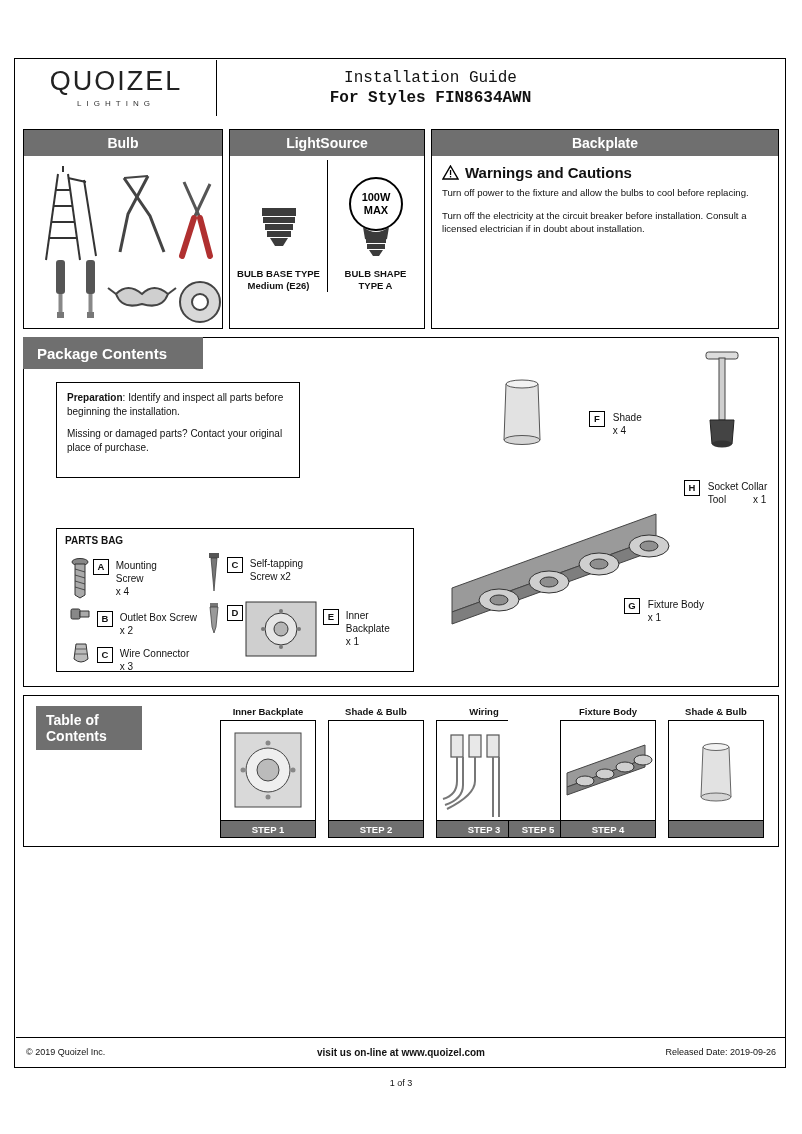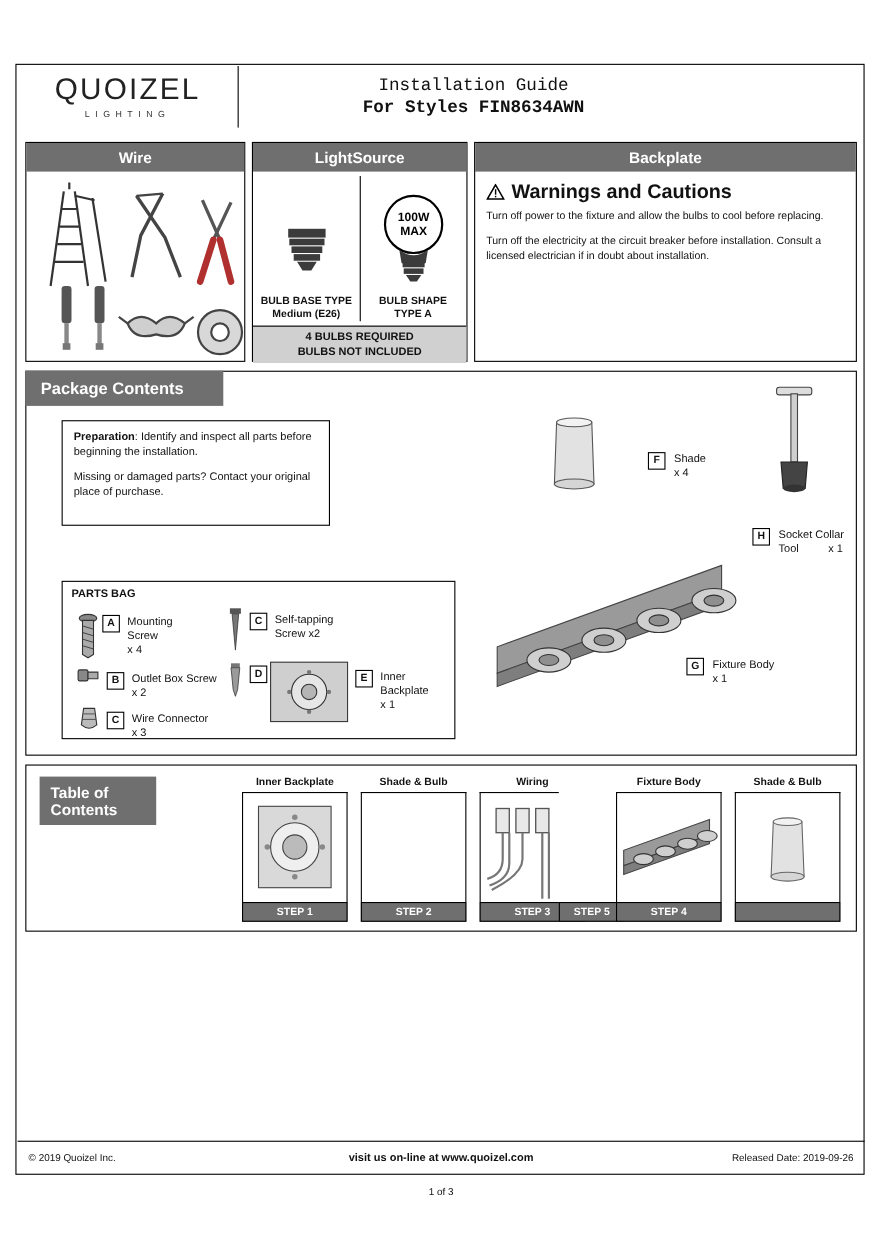--- a/index.html
+++ b/index.html
@@ -26,21 +26,21 @@
   .required{left:408px;top:0;width:348px;height:200px;}
 
   .tools-body{position:relative;height:174px;}
   .ls-body{position:relative;height:140px;display:flex;}
   .ls-left,.ls-right{flex:1;position:relative;display:flex;flex-direction:column;align-items:center;justify-content:flex-end;padding-bottom:4px;}
   .ls-cap{font-size:9.5px;font-weight:bold;text-align:center;line-height:1.25;}
   .ls-divider{position:absolute;left:50%;top:4px;width:1px;height:132px;background:#000;}
   .bulbs-req{background:#d0d0d0;border-top:1px solid #000;height:33px;display:flex;flex-direction:column;align-items:center;justify-content:center;font-size:10px;font-weight:bold;line-height:1.35;}
 
   .req-body{padding:8px 10px 0 10px;}
-  .warn-title{font-size:18px;font-weight:bold;display:flex;align-items:center;gap:6px;margin-bottom:6px;}
+  .warn-title{font-size:15px;font-weight:bold;display:flex;align-items:center;gap:6px;margin-bottom:6px;}
   .warn-p{font-size:9.6px;line-height:1.33;margin:0 0 10px 0;}
 
   
   .pkg{position:absolute;left:8px;top:278px;width:756px;height:350px;border:1px solid #000;box-sizing:border-box;}
   .pkg-tab{position:absolute;left:-1px;top:-1px;width:180px;height:32px;background:#6f6f6f;color:#fff;font-weight:bold;font-size:15px;display:flex;align-items:center;padding-left:14px;box-sizing:border-box;}
   .prep{position:absolute;left:32px;top:44px;width:244px;height:96px;border:1px solid #000;padding:8px 10px;box-sizing:border-box;font-size:10px;line-height:1.35;}
   .prep b{font-weight:bold;}
   .partsbag{position:absolute;left:32px;top:190px;width:358px;height:144px;border:1px solid #000;box-sizing:border-box;}
   .pb-title{position:absolute;left:8px;top:6px;font-size:10px;font-weight:bold;}
   .pl{position:absolute;font-size:10px;line-height:1.3;}
@@ -77,21 +77,21 @@
       </div>
       <div class="hdr-title">
         <div class="t1">Installation Guide</div>
         <div class="t2">For Styles FIN8634AWN</div>
       </div>
     </div>
 
     <div class="row2">
 
       <div class="box tools">
-        <div class="band">Wire</div>
+        <div class="band">Bulb</div>
         <div class="tools-body">
           <svg width="198" height="174" viewBox="0 0 198 174">
 
             <g stroke="#333" stroke-width="2" fill="none">
               <line x1="34" y1="18" x2="22" y2="104"></line>
               <line x1="44" y1="18" x2="56" y2="104"></line>
               <line x1="32" y1="34" x2="46" y2="34"></line>
               <line x1="30" y1="50" x2="48" y2="50"></line>
               <line x1="28" y1="66" x2="50" y2="66"></line>
               <line x1="26" y1="82" x2="52" y2="82"></line>
@@ -161,24 +161,20 @@
               <rect x="28" y="72" width="18" height="5" fill="#3b3b3b"></rect>
               <path d="M30 78 L44 78 L40 84 L34 84 Z" fill="#3b3b3b"></path>
               <text x="37" y="29" font-size="11" font-weight="bold" text-anchor="middle" font-family="Liberation Sans, sans-serif">100W</text>
               <text x="37" y="42" font-size="11" font-weight="bold" text-anchor="middle" font-family="Liberation Sans, sans-serif">MAX</text>
             </svg>
             <div class="ls-cap">
               <div>BULB SHAPE</div>
               <div>TYPE A</div>
             </div>
           </div>
-        </div>
-        <div class="bulbs-req">
-          <div>4 BULBS REQUIRED</div>
-          <div>BULBS NOT INCLUDED</div>
         </div>
       </div>
 
       <div class="box required">
         <div class="band">Backplate</div>
         <div class="req-body">
           <div class="warn-title">
             <svg width="17" height="15" viewBox="0 0 17 15">
               <path d="M8.5 1 L16 14 L1 14 Z" fill="none" stroke="#000" stroke-width="1.4"></path>
               <rect x="7.9" y="5" width="1.3" height="5" fill="#000"></rect>

